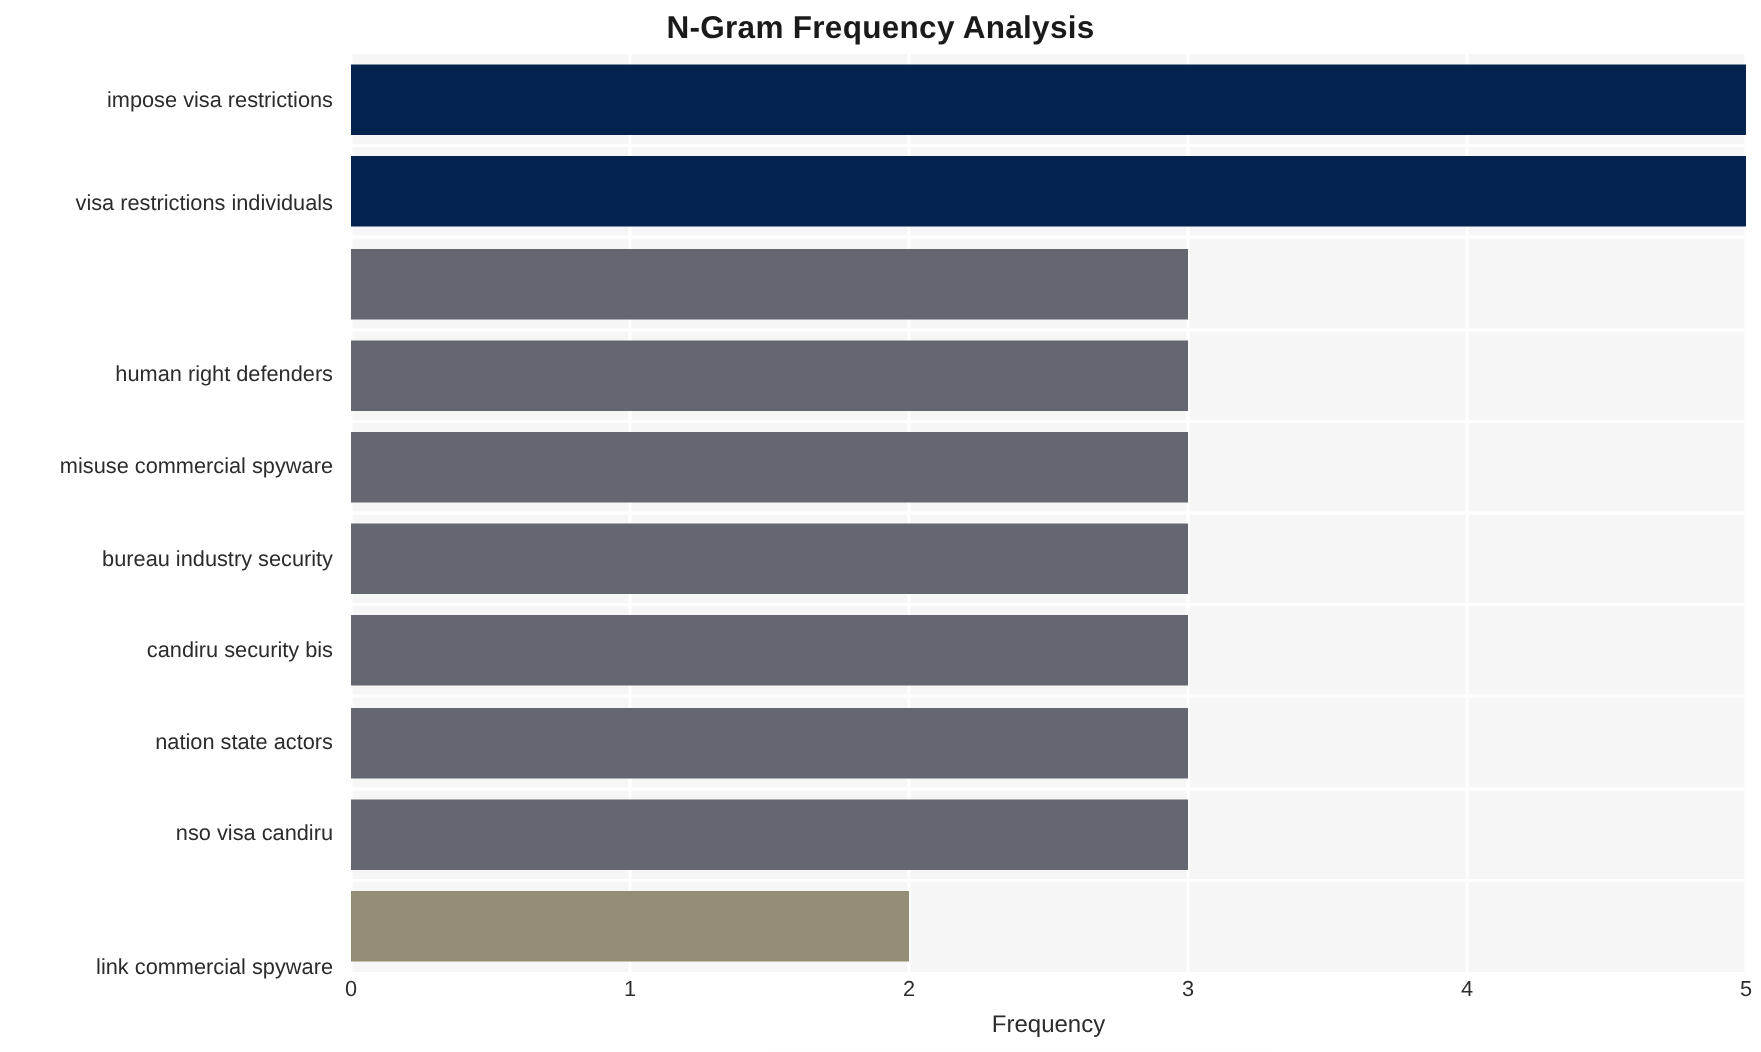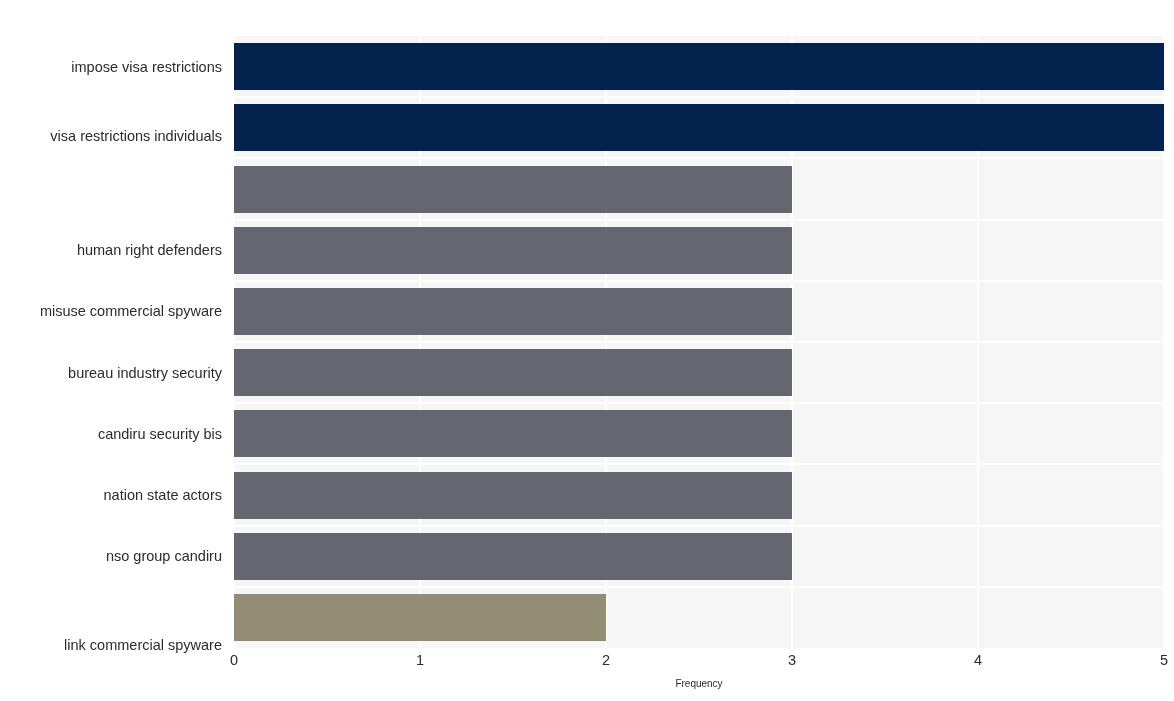--- a/index.html
+++ b/index.html
@@ -109,30 +109,31 @@
     font-size: 14.5px;
     color: #2c2c2c;
     line-height: 18px;
   }
   .xaxis-title {
     position: absolute;
     left: 234px;
     top: 675px;
     width: 930px;
     text-align: center;
-    font-size: 10px;
+    font-size: 16px;
     color: #2c2c2c;
     line-height: 18px;
   }
 </style>
 </head>
 <body>
 
 <div id="chart-root">
 
+  <div class="chart-title">N-Gram Frequency Analysis</div>
 
   <div class="plot-area" id="plot-area">
       <div class="vgrid" style="left: -1px;"></div>
       <div class="vgrid" style="left: 185px;"></div>
       <div class="vgrid" style="left: 371px;"></div>
       <div class="vgrid" style="left: 557px;"></div>
       <div class="vgrid" style="left: 743px;"></div>
       <div class="vgrid" style="left: 929px;"></div>
       <div class="hgrid" style="top: 60.2px;"></div>
       <div class="hgrid" style="top: 121.4px;"></div>
@@ -159,21 +160,21 @@
     </div>
 
   <div class="ylabels-layer" id="ylabels-layer">
       <div class="ylabel" style="top: 21.6px;">impose visa restrictions</div>
       <div class="ylabel" style="top: 91px;">visa restrictions individuals</div>
       <div class="ylabel" style="top: 205.2px;">human right defenders</div>
       <div class="ylabel" style="top: 266.4px;">misuse commercial spyware</div>
       <div class="ylabel" style="top: 327.6px;">bureau industry security</div>
       <div class="ylabel" style="top: 388.8px;">candiru security bis</div>
       <div class="ylabel" style="top: 450px;">nation state actors</div>
-      <div class="ylabel" style="top: 511.2px;">nso group candiru</div>
+      <div class="ylabel" style="top: 511.2px;">nso visa candiru</div>
       <div class="ylabel" style="top: 572.4px; margin-top: 28px;">link commercial spyware</div>
     </div>
 
   <div class="xticks-layer" id="xticks-layer">
       <div class="xtick" style="left: 0px;">0</div>
       <div class="xtick" style="left: 186px;">1</div>
       <div class="xtick" style="left: 372px;">2</div>
       <div class="xtick" style="left: 558px;">3</div>
       <div class="xtick" style="left: 744px;">4</div>
       <div class="xtick" style="left: 930px;">5</div>

